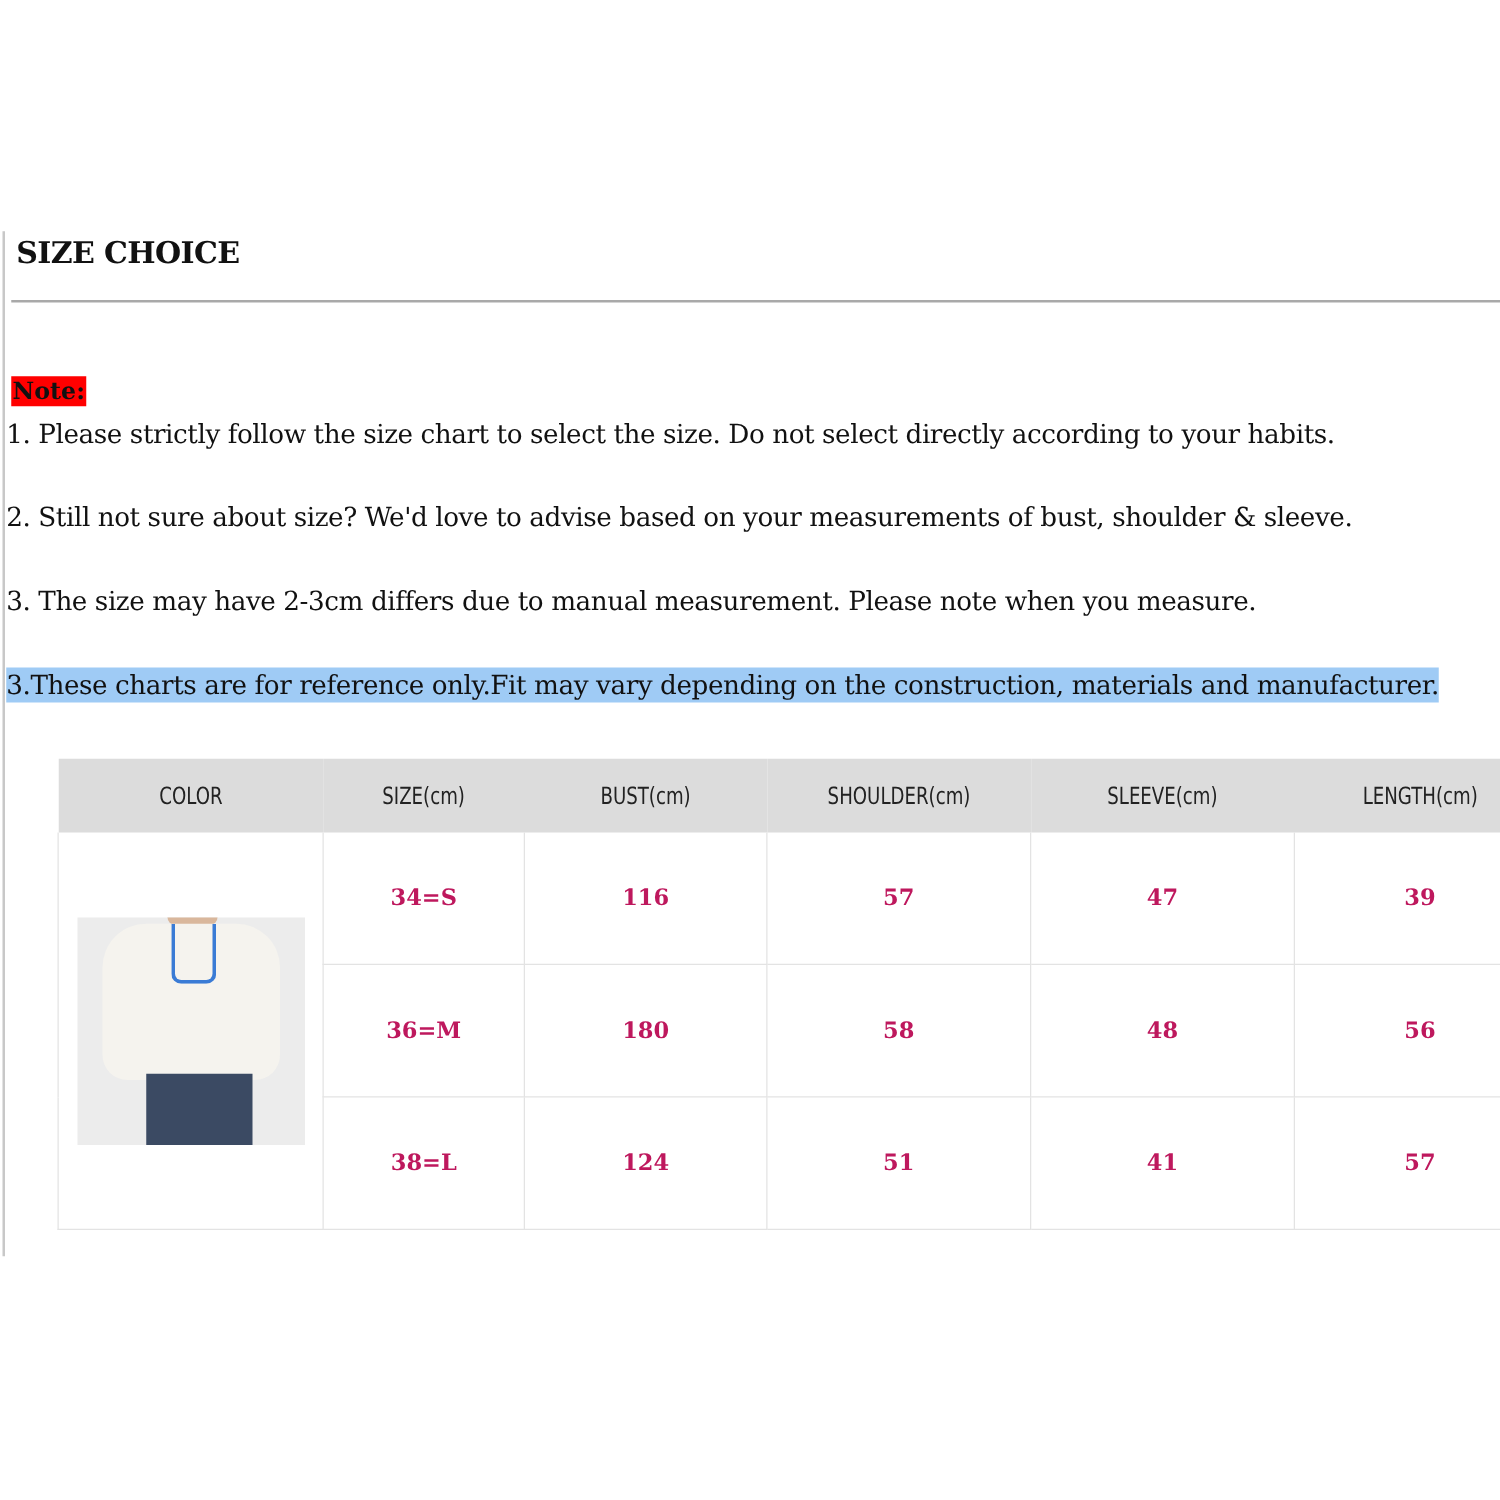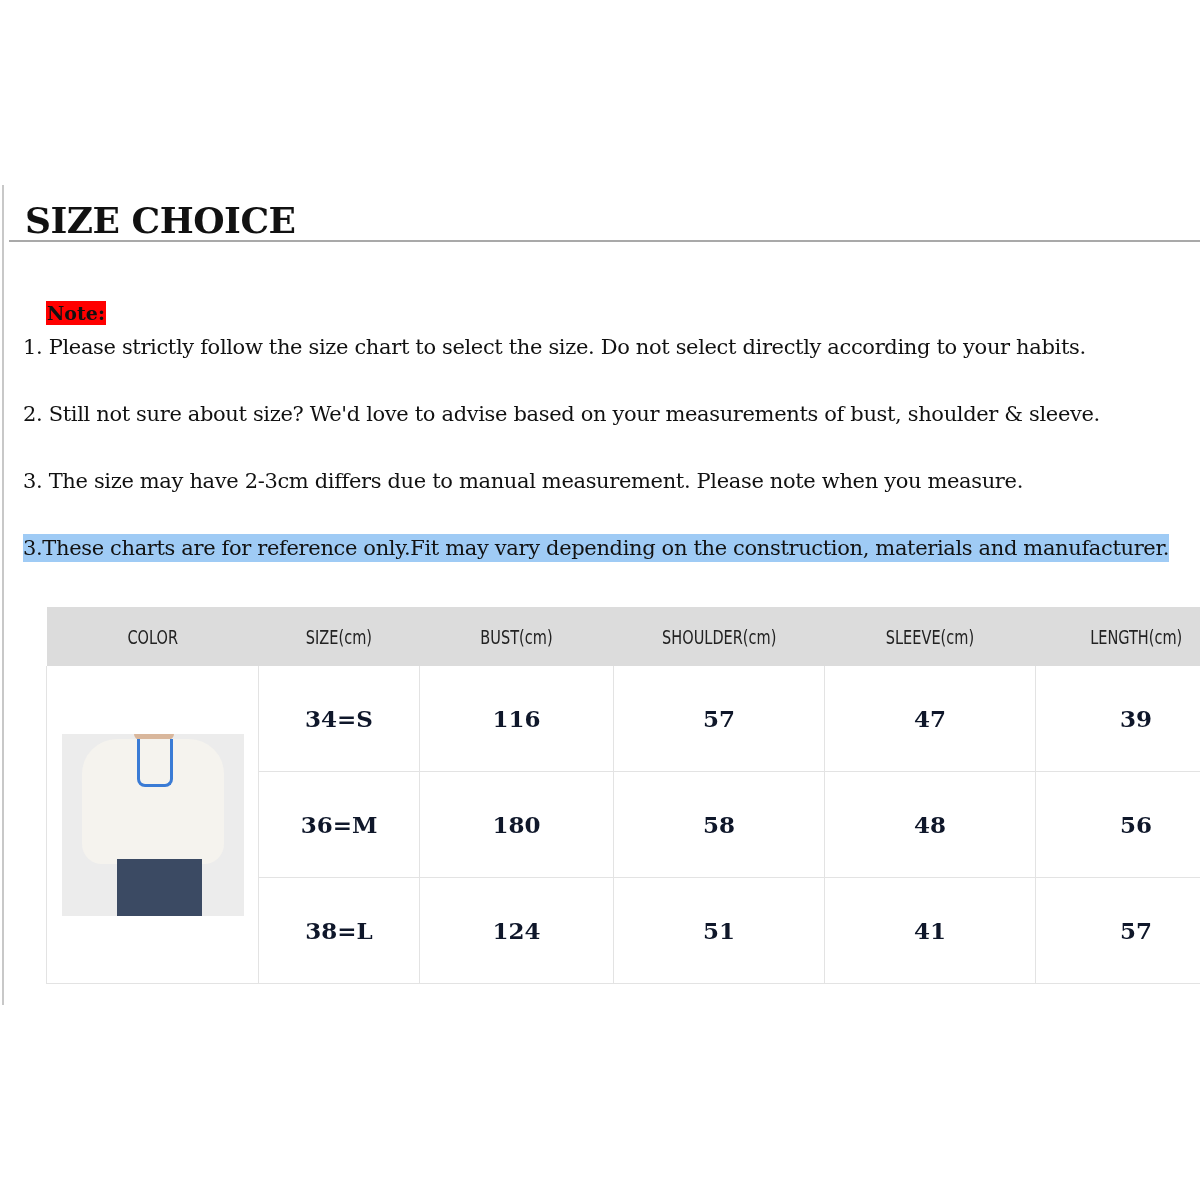--- a/index.html
+++ b/index.html
@@ -1,27 +1,27 @@
 <!DOCTYPE html>
 <html><head>
 <meta charset="utf-8">
 <style>
   html,body{margin:0;padding:0;background:#fff;}
   body{width:1200px;height:1200px;position:relative;overflow:hidden;font-family:"DejaVu Serif","Liberation Serif",serif;color:#111;}
   .leftbar{position:absolute;left:2px;top:185px;width:2px;height:820px;background:#c8c8c8;}
-  .title{position:absolute;left:9px;top:183px;font-family:"DejaVu Serif",serif;font-weight:bold;font-size:36px;letter-spacing:-0.5px;margin:16px;}
+  .title{position:absolute;left:9px;top:183px;font-family:"DejaVu Serif",serif;font-weight:bold;font-size:24px;letter-spacing:-0.5px;margin:4px;}
   .rule{position:absolute;left:9px;top:240px;width:1191px;height:2px;background:#a9a9a9;}
-  .note{position:absolute;left:9px;top:301px;background:#ff0000;font-weight:bold;font-size:19px;line-height:24px;padding:0 1px;margin-left:37px;}
-  .line{position:absolute;left:23px;font-size:21px;line-height:28px;white-space:nowrap;letter-spacing:-0.35px;}
+  .note{position:absolute;left:9px;top:301px;background:#ff0000;font-weight:bold;font-size:19px;line-height:24px;padding:0 1px;}
+  .line{position:absolute;left:5px;font-size:21px;line-height:28px;white-space:nowrap;letter-spacing:-0.35px;}
   .l1{top:333px}.l2{top:400px}.l3{top:467px}
   .l4{top:534px;background:#9fcbf5;}
   table{position:absolute;left:10px;top:607px;width:1190px;border-collapse:collapse;table-layout:fixed;margin-left:36px;}
   th{background:#dcdcdc;height:57px;font-family:"DejaVu Sans Condensed","DejaVu Sans",sans-serif;font-weight:normal;font-size:19px;color:#222;transform-origin:center;}
   th span{display:inline-block;transform:scaleX(0.85);}
-  td{height:103px;border:1px solid #e3e3e3;text-align:center;font-size:23px;font-weight:bold;color:#0f172a;}
+  td{height:103px;border:1px solid #e3e3e3;text-align:center;font-size:18px;font-weight:bold;color:#be185d;}
   tr:first-child td{border-top:none;}
   td.img-cell{border-left:1px solid #e3e3e3;}
   .photo{width:182px;height:182px;margin:0 auto;background:#ececec;position:relative;overflow:hidden;}
   .photo .shirt{position:absolute;left:20px;top:5px;width:142px;height:125px;background:#f5f3ee;border-radius:35px 35px 20px 20px;}
   .photo .collar{position:absolute;left:75px;top:5px;width:30px;height:45px;border:3px solid #3a7bd5;border-top:none;border-radius:0 0 8px 8px;}
   .photo .jeans{position:absolute;left:55px;top:125px;width:85px;height:57px;background:#3b4a63;}
   .photo .head{position:absolute;left:72px;top:-10px;width:40px;height:20px;background:#d9b79c;border-radius:50%;}
 </style>
 </head>
 <body>

